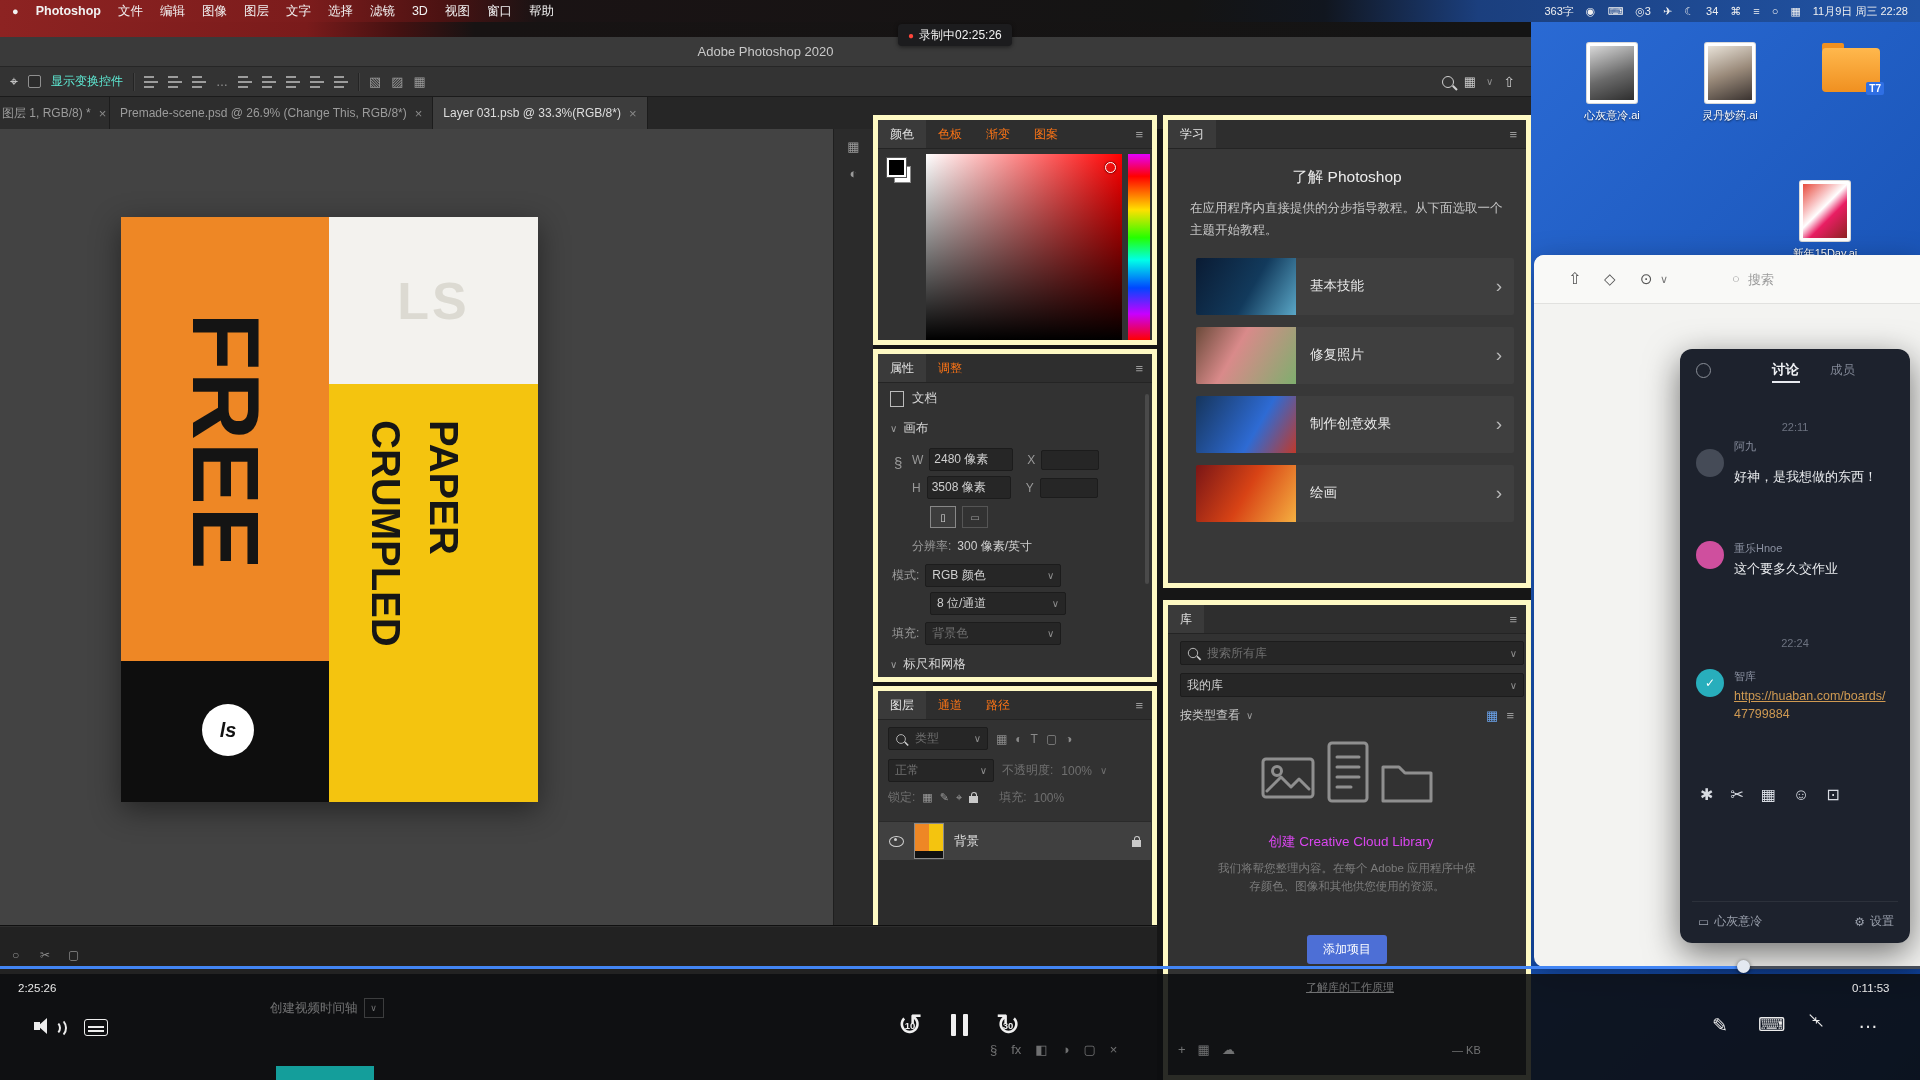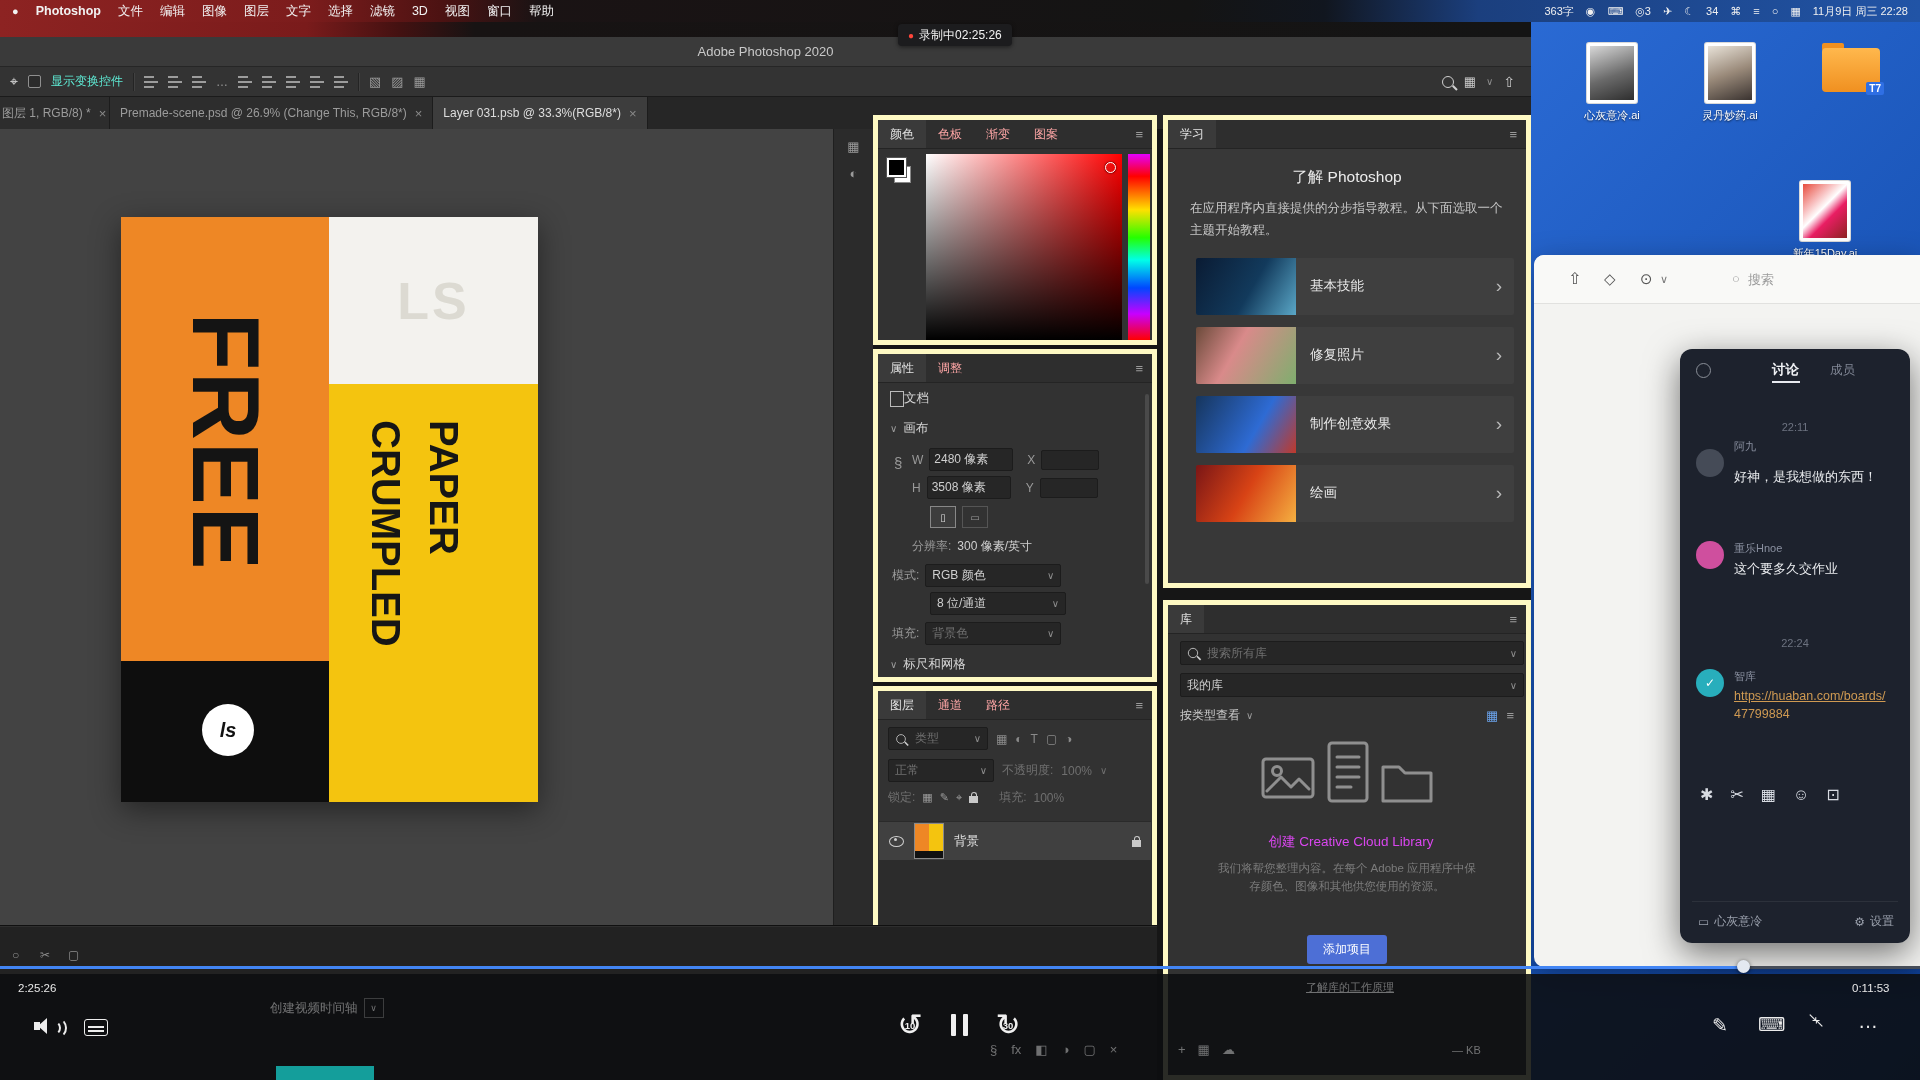--- a/index.html
+++ b/index.html
@@ -47,21 +47,21 @@
     font-size:94px;font-weight:700;color:#141414;letter-spacing:2px}
   .p-ls{left:208px;top:0;width:209px;height:167px;display:flex;align-items:center;justify-content:center;
     font-size:52px;font-weight:700;color:#dcdad2;letter-spacing:3px}
   .p-cp{left:122px;top:313px;width:340px;height:120px;transform:rotate(90deg);
     font-size:40px;font-weight:700;line-height:1.45;color:#161616;text-align:left}
   .p-logo{left:81px;top:487px;width:52px;height:52px;border-radius:50%;background:#fff;display:flex;align-items:center;justify-content:center;
     font-size:20px;font-weight:700;font-style:italic;color:#111}
   
   .panel{position:absolute;background:#323232;border:5px solid #fef9c3;box-sizing:border-box}
   .phead{height:28px;background:#2e2e2e;display:flex;align-items:stretch;border-bottom:1px solid #242424}
-  .ptab{padding:0 12px;font-size:12px;color:#fca5a5;display:flex;align-items:center}
+  .ptab{padding:0 12px;font-size:12px;color:#f97316;display:flex;align-items:center}
   .ptab.active{color:#e3e3e3;background:#3a3a3a}
   .pmenu{margin-left:auto;color:#9a9a9a;padding:0 9px;display:flex;align-items:center;font-size:13px}
   .fld{background:#262626;border:1px solid #1c1c1c;border-radius:2px;color:#cfcfcf;font-size:12px;padding:2px 4px;white-space:nowrap}
   .dd{background:#262626;border:1px solid #1c1c1c;border-radius:2px;color:#cfcfcf;font-size:12px;padding:2px 6px;display:flex;align-items:center;gap:8px;white-space:nowrap}
   .dd .v{margin-left:auto;color:#8d8d8d;font-size:10px}
   .dim{color:#6f6f6f}
   .lbl{color:#9a9a9a;font-size:12px}
   .seclbl{color:#d6d6d6;font-size:12.5px}
   
   .sv{background-image:linear-gradient(to top,#000,rgba(0,0,0,0)),linear-gradient(to right,#fff,#f00)}
@@ -234,21 +234,21 @@
     </div>
     <div class="a hue" style="left:250px;top:34px;width:22px;height:186px"></div>
   </div>
 
   <div class="panel" style="left:873px;top:349px;width:284px;height:333px">
     <div class="phead">
       <div class="ptab active">属性</div>
       <div class="ptab">调整</div>
       <div class="pmenu">≡</div>
     </div>
-    <div class="a flex" style="left:12px;top:36px;">
+    <div class="a flex" style="left:12px;top:36px;gap:8px">
       <span style="width:12px;height:14px;border:1px solid #bbb;display:inline-block"></span>
       <span class="seclbl">文档</span>
     </div>
     <div class="a flex" style="left:12px;top:66px;gap:6px">
       <span style="color:#9a9a9a;font-size:10px">∨</span>
       <span class="seclbl">画布</span>
     </div>
     <span class="a" style="left:16px;top:100px;color:#9a9a9a;font-size:15px">§</span>
     <div class="a flex" style="left:34px;top:94px;gap:6px">
       <span class="lbl">W</span>

